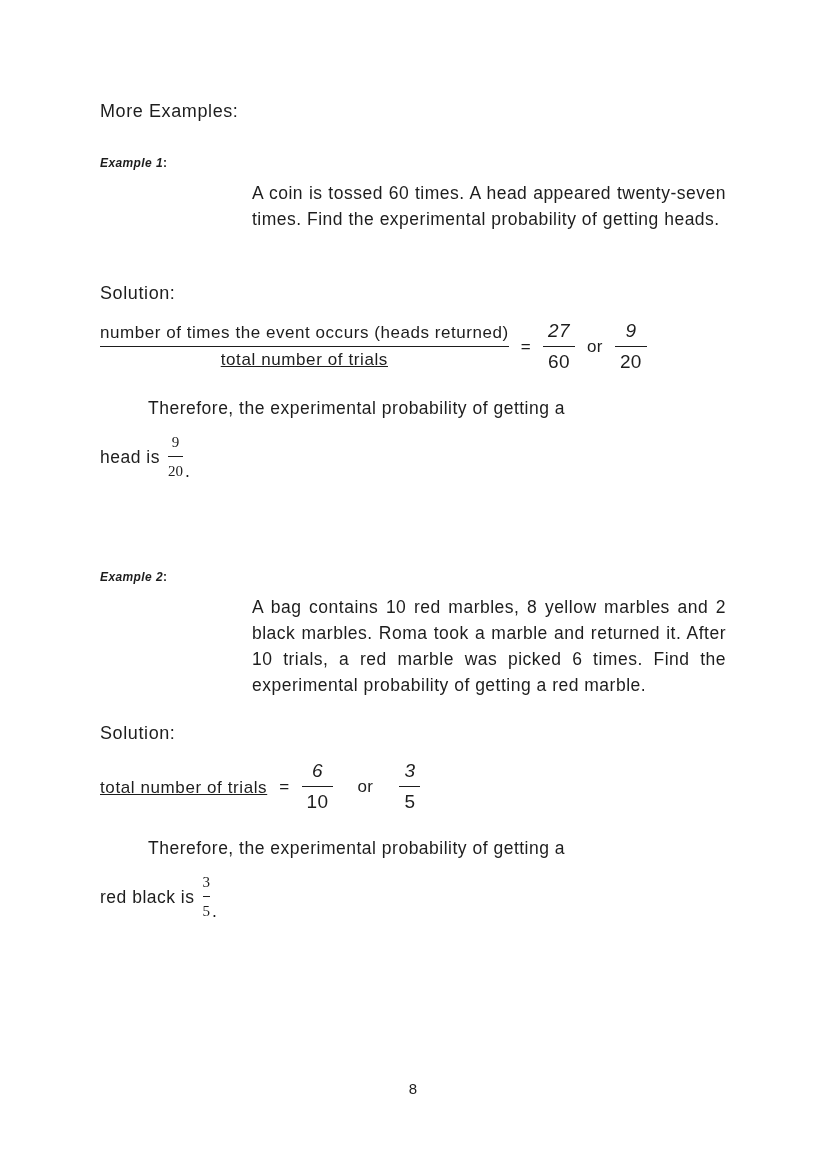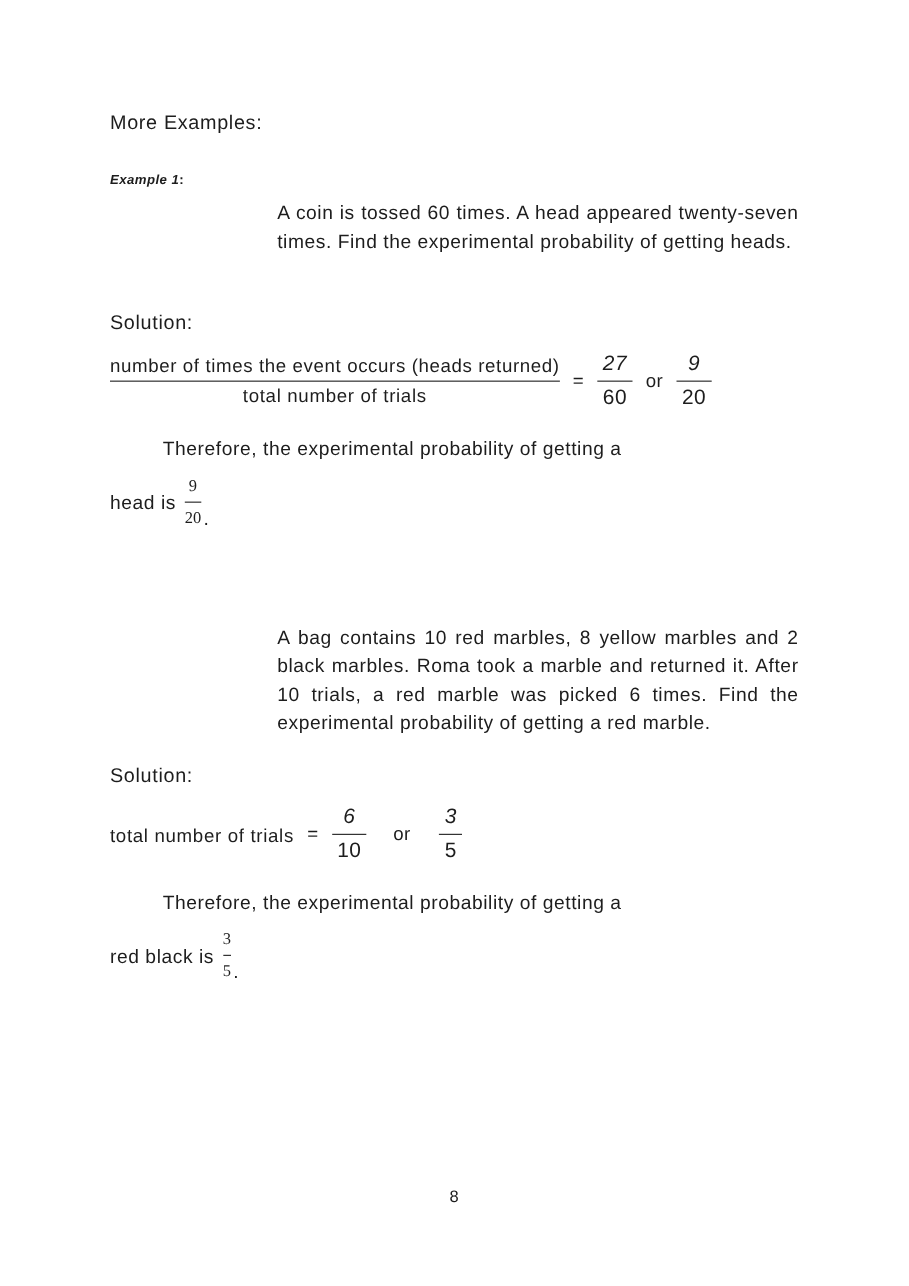--- a/index.html
+++ b/index.html
@@ -34,21 +34,21 @@
     font-size:17px;letter-spacing:0.4px;
   }
   .frac-text{display:inline-block;text-align:center;}
   .frac-text .numer{
     display:block;
     border-bottom:1.6px solid #1d1d1d;
     padding-bottom:3px;
     letter-spacing:0.55px;
     white-space:nowrap;
   }
-  .frac-text .denom{display:block;padding-top:3px;letter-spacing:0.6px;}
+  .frac-text .denom{display:block;padding-top:3px;letter-spacing:0.6px;text-decoration:underline;}
   .eq-sign{margin:0 12px;}
   .bigfrac{display:inline-block;text-align:center;font-size:19px;}
   .bigfrac .num{display:block;padding:0 5px 4px 5px;font-style:italic;}
   .bigfrac .den{display:block;border-top:1.6px solid #1d1d1d;padding:4px 5px 0 5px;}
   .or-word{margin:0 12px;}
   .or-gap{margin:0 26px 0 24px;}
   .conclusion{margin-top:22px;font-size:17.5px;letter-spacing:0.5px;}
   .conclusion .line1{text-indent:48px;line-height:26px;}
   .conclusion .line2{display:flex;align-items:center;margin-top:8px;line-height:26px;}
   .inline-frac{
@@ -107,20 +107,21 @@
         <span class="inline-frac">
           <span class="num">9</span>
           <span class="den">20</span>
         </span>
         <span class="concl-period">.</span>
       </div>
     </div>
   </section>
 
   <section class="ex2">
+    <p class="example-title"><span>Example 2</span><span class="colon">:</span></p>
     <p class="problem">A bag contains 10 red marbles, 8 yellow marbles and 2 black marbles. Roma took a marble and returned it. After 10 trials, a red marble was picked 6 times. Find the experimental probability of getting a red marble.</p>
 
     <p class="solution-label sol2">Solution:</p>
 
     <div class="equation">
       <span class="frac-text">
         <span class="denom">total number of trials</span>
       </span>
       <span class="eq-sign">=</span>
       <span class="bigfrac">

